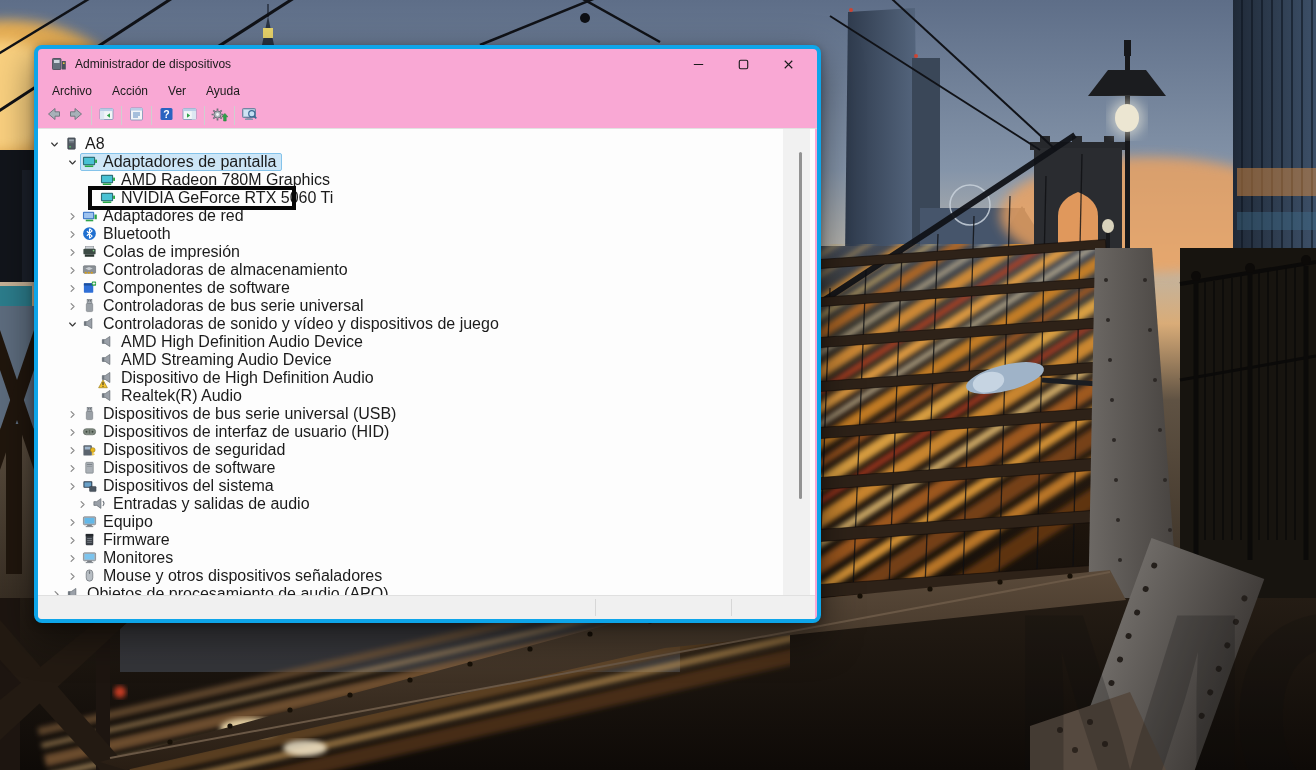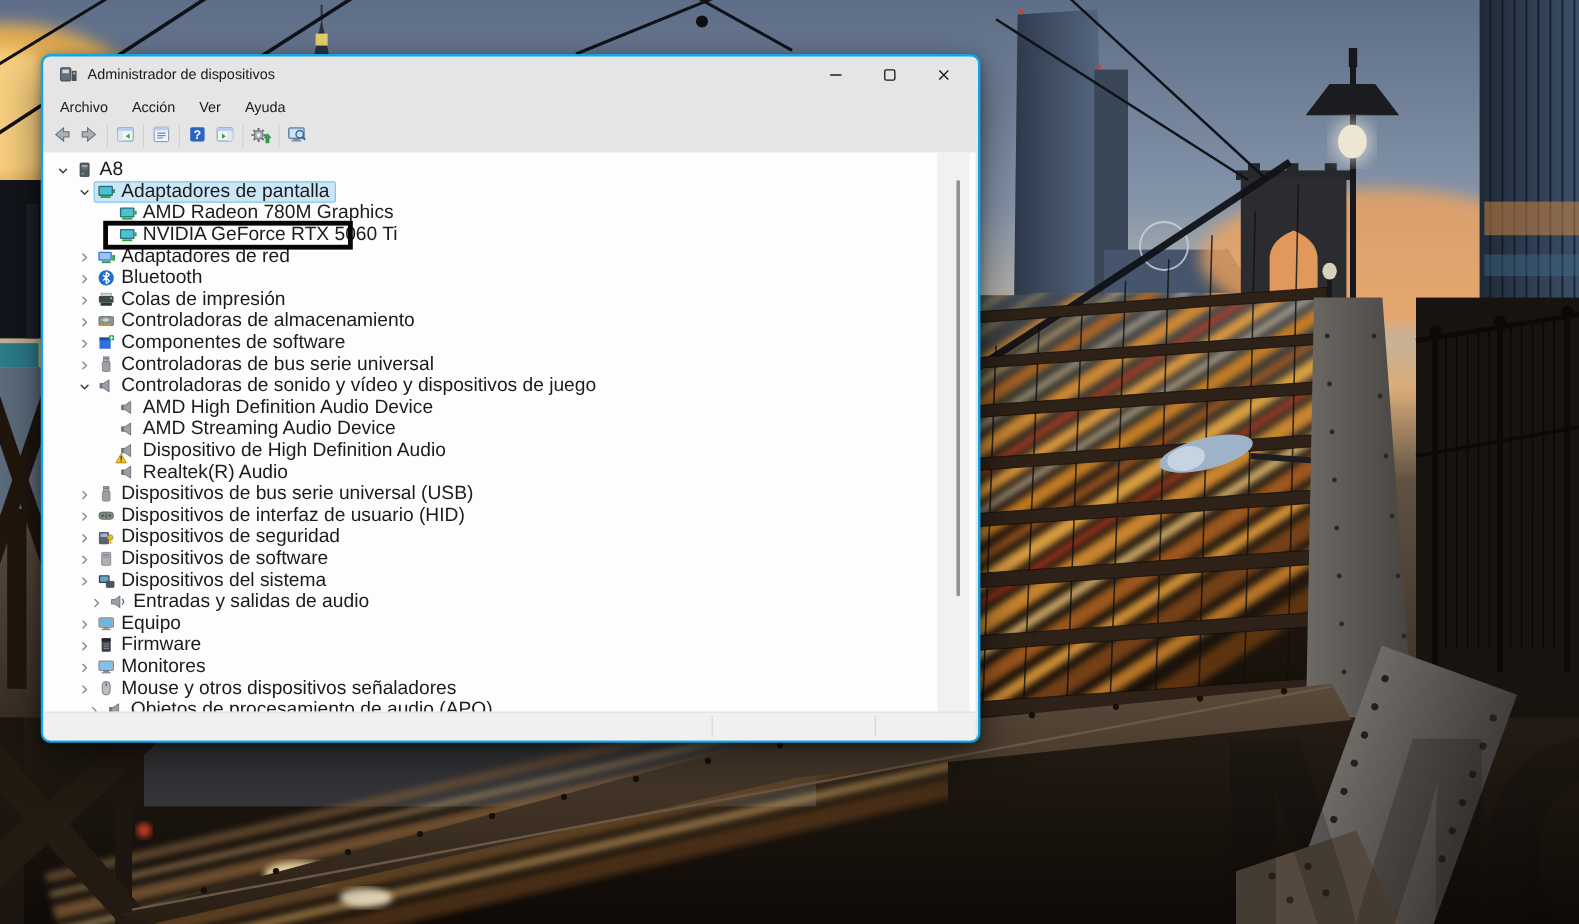--- a/index.html
+++ b/index.html
@@ -2,23 +2,23 @@
 <html><head>
 <meta charset="utf-8">
 <style>
   html,body{margin:0;padding:0;width:1316px;height:770px;overflow:hidden;
     font-family:"Liberation Sans",sans-serif;background:#222;}
   #stage{position:relative;width:1316px;height:770px;overflow:hidden;}
   #bg{position:absolute;left:0;top:0;z-index:0;}
 
   
   .dm-window{position:absolute;left:34px;top:45px;width:779px;height:570px;z-index:10;
-    background:#e5e5e5;border:2px solid #0ea5e9;border-radius:8px;
+    background:#f9a8d4;border:4px solid #0ea5e9;border-radius:8px;
     box-shadow:0 14px 38px rgba(0,0,0,.5),0 2px 8px rgba(0,0,0,.3);
-    overflow:hidden;font-size:12px;color:#1b1b1b;text-align:right;}
+    overflow:hidden;font-size:12px;color:#1b1b1b;}
   .titlebar{height:30px;display:flex;align-items:center;padding-left:13px;position:relative;}
   .titlebar .app-icon{width:16px;height:16px;margin-right:8px;flex:0 0 auto;}
   .title-text{font-size:12px;color:#191919;}
   .win-controls{position:absolute;right:6px;top:0;height:30px;display:flex;}
   .wbtn{width:45px;height:30px;display:flex;align-items:center;justify-content:center;background:transparent;border:none;}
   .wbtn svg{width:15px;height:15px;}
 
   .menubar{height:23px;display:flex;align-items:center;padding-left:5px;}
   .menu-item{padding:3px 9px;margin-right:2px;color:#1b1b1b;border-radius:3px;}
 
@@ -810,21 +810,21 @@
             </span>
             <span class="rc">
               <span class="node-icon"><svg viewBox="0 0 16 16">
                   <rect x="4.5" y="2" width="7" height="12" rx="3.4" fill="#b8bec4" stroke="#70767c" stroke-width=".8"></rect>
                   <line x1="8" y1="2.6" x2="8" y2="6.4" stroke="#70767c" stroke-width=".8"></line>
                   <rect x="7.3" y="3.6" width="1.4" height="2.4" rx=".7" fill="#70767c"></rect>
                 </svg></span>
               <span class="tlabel">Mouse y otros dispositivos señaladores</span>
             </span>
           </div>
-          <div class="trow" style="padding-left: 34px;">
+          <div class="trow" style="padding-left: 10px;">
             <span class="chev">
               <svg viewBox="0 0 16 16">
                 <path d="M6.3 4.5 L9.9 8 L6.3 11.5" stroke="#8b8b8b" stroke-width="1.5" fill="none" stroke-linecap="round" stroke-linejoin="round"></path>
               </svg>
             </span>
             <span class="rc">
               <span class="node-icon"><svg viewBox="0 0 16 16">
                   <path d="M2.5 6 h3 L10.5 2.6 v10.8 L5.5 10 h-3 z" fill="#9aa0a8" stroke="#5c636b" stroke-width=".7"></path>
                   <rect x="2.5" y="6" width="2" height="4" fill="#6e757d"></rect>
                 </svg></span>

